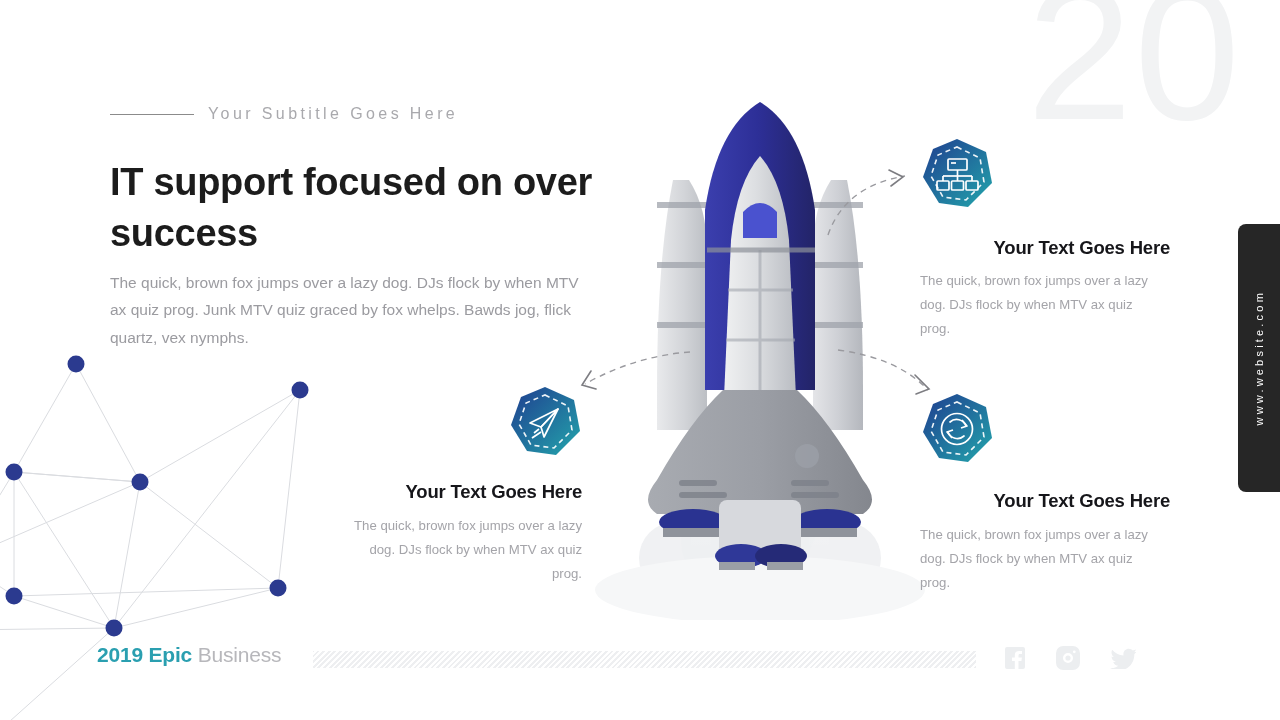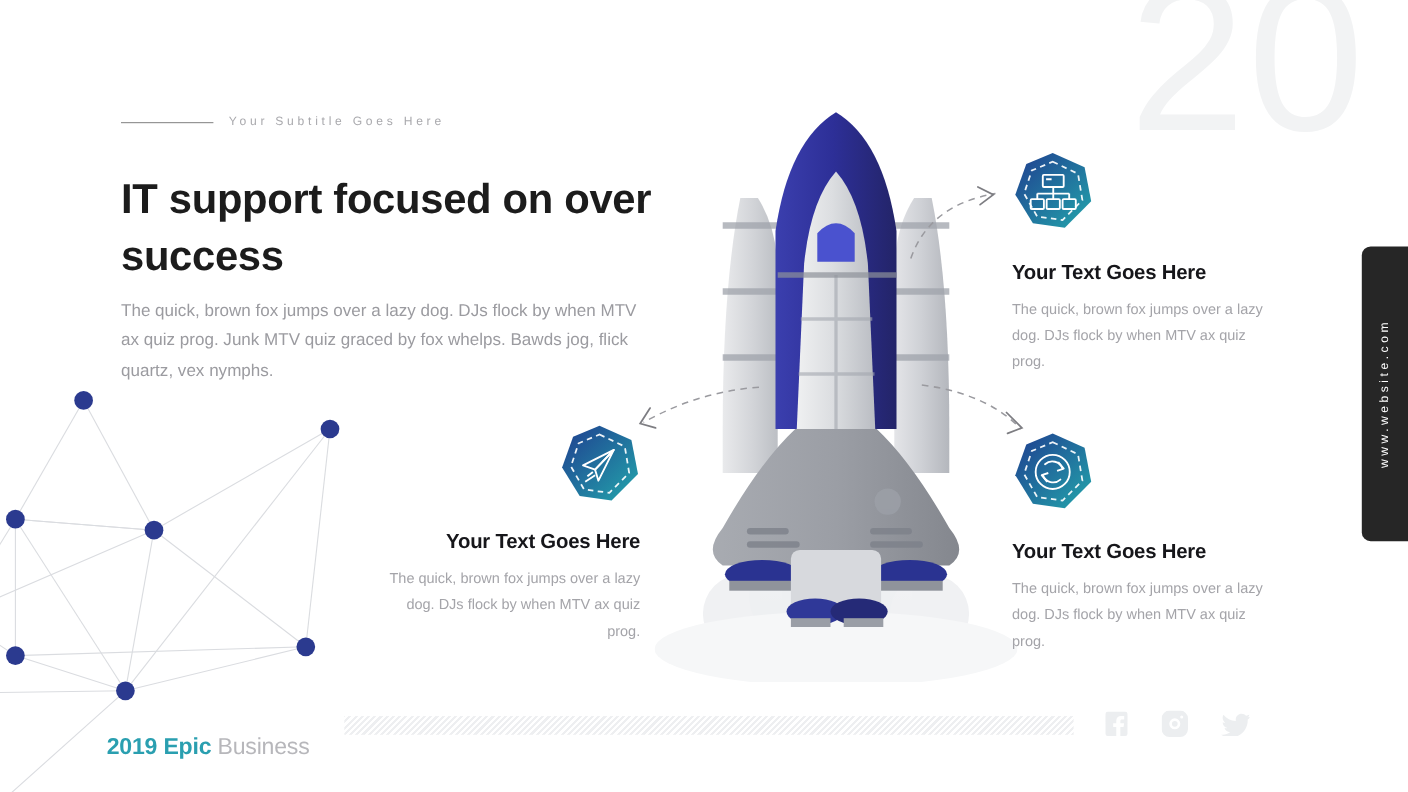--- a/index.html
+++ b/index.html
@@ -37,21 +37,21 @@
     display: flex;
     align-items: center;
     gap: 14px;
   }
   .eyebrow-rule {
     width: 84px;
     height: 1px;
     background: #8b8b8b;
   }
   .eyebrow-text {
-    font-size: 11px;
+    font-size: 16px;
     letter-spacing: 3.4px;
     color: #a9a9ad;
     white-space: nowrap;
   }
   .headline {
     position: absolute;
     left: 110px;
     top: 132px;
     width: 520px;
     font-size: 38px;
@@ -94,20 +94,21 @@
     position: relative;
     width: 74px;
     height: 74px;
   }
   .feature-title {
     font-size: 18.5px;
     font-weight: 700;
     color: #16161a;
     letter-spacing: -0.2px;
     white-space: nowrap;
+    text-align: right;
   }
   .feature-body {
     font-size: 13.2px;
     line-height: 1.82;
     color: #a4a4a9;
   }
 
   .f1 { left: 920px; top: 137px; width: 250px; }
   .f1 .feature-title { margin-top: 26px; }
   .f1 .feature-body  { margin-top: 10px; width: 246px; }
@@ -148,21 +149,21 @@
     font-size: 11px;
     letter-spacing: 3.2px;
     color: #ffffff;
     white-space: nowrap;
   }
 
   
   .logo {
     position: absolute;
     left: 97px;
-    top: 667px;
+    top: 643px;
     font-size: 21px;
     font-weight: 700;
     letter-spacing: -0.2px;
     white-space: nowrap;
   }
   .logo .accent { color: #2a9fb0; }
   .logo .muted  { color: #b7b7bb; font-weight: 400; }
 
   .hatch {
     position: absolute;

